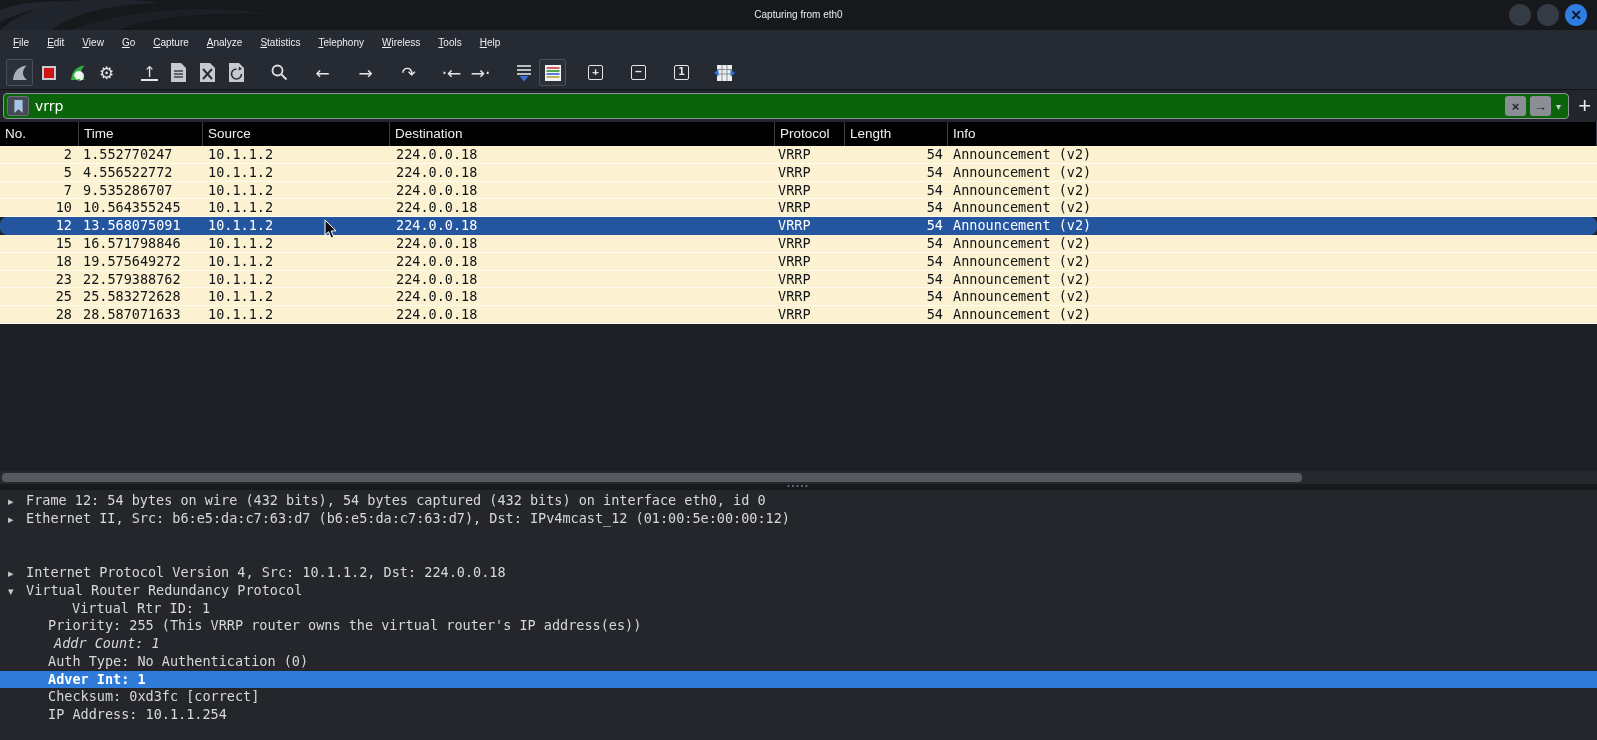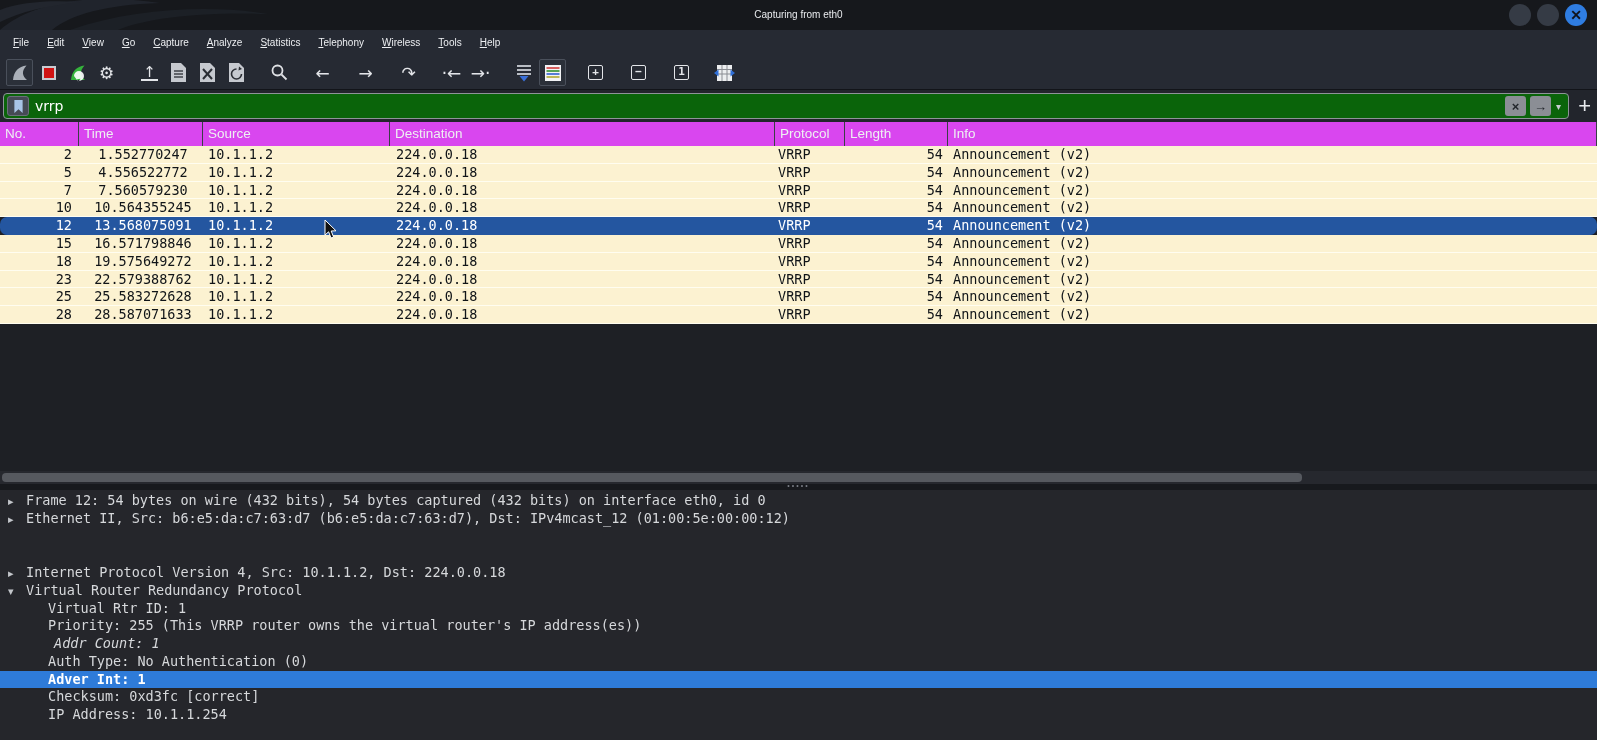--- a/index.html
+++ b/index.html
@@ -39,29 +39,29 @@
             display:flex; align-items:center; justify-content:center; margin-right:6px; }
   .filter-input { flex:1; background:transparent; border:none; outline:none; color:#ffffff;
                   font-size:14px; font-family:"DejaVu Sans", sans-serif; }
   .ff-btn { width:21px; height:20px; background:#8b8e95; border-radius:3px; color:#23262c;
             font-weight:bold; font-size:13px; display:flex; align-items:center; justify-content:center;
             margin-left:4px; }
   .ff-caret { color:#c9cdd4; font-size:10px; margin:0 4px 0 5px; font-family:"DejaVu Sans", sans-serif; }
   .add-btn { color:#e8eaee; font-size:22px; font-weight:400; margin-left:9px; line-height:26px; }
   .pkt-grid { display:grid; grid-template-columns:79px 124px 187px 385px 70px 103px 1fr; }
   .pkt-header { position:absolute; left:0; top:122px; width:1597px; height:24px;
-                background:#d946ef; color:#eef0f2; font-size:13.5px; }
+                background:#000000; color:#eef0f2; font-size:13.5px; }
   .pkt-header .hc { border-right:1px solid #3a3e46; line-height:24px; padding-left:5px; overflow:hidden; }
   .pkt-rows { position:absolute; left:0; top:146px; width:1597px; height:325px; background:#1e2025; }
   .prow { height:17.8px; background:#fcf2d1; color:#101418; font-family:"DejaVu Sans Mono", monospace;
           font-size:13.5px; line-height:16.8px; border-bottom:1px solid #fffdf0; }
   .prow.sel { background:#2456a0; color:#ffffff; border-bottom-color:#2456a0;border-radius:7px; }
   .prow .c { overflow:hidden; white-space:nowrap; }
   .c0 { text-align:right; padding-right:7px; }
-  .c1 { padding-left:4px;text-align:center; }  .c2 { padding-left:5px; }  .c3 { padding-left:6px; }
+  .c1 { padding-left:4px; }  .c2 { padding-left:5px; }  .c3 { padding-left:6px; }
   .c4 { padding-left:3px; }  .c5 { text-align:right; padding-right:5px; }  .c6 { padding-left:5px; }
   .hscroll { position:absolute; left:0; top:471px; width:1597px; height:13px; background:#26282e; }
   .hthumb { position:absolute; left:2px; top:2px; width:1300px; height:9px; border-radius:4px; background:#56595f; }
   .splitter { position:absolute; left:0; top:483px; width:1597px; height:7px; text-align:center;
               color:#787c84; font-size:7px; letter-spacing:2px; line-height:6px; }
   .details { position:absolute; left:0; top:490px; width:1597px; height:250px; background:#25262b;
              padding-top:2px; font-family:"DejaVu Sans Mono", monospace; font-size:13.5px; color:#d6d8db; }
   .d-line { height:17.7px; line-height:17.7px; white-space:nowrap; }
   .d-line.selected { background:#2e7bd9; color:#ffffff;font-weight:bold; }
   .d-arrow { display:inline-block; width:18px; color:#c3c6cb; font-family:"DejaVu Sans", sans-serif; font-size:11px; }
@@ -249,21 +249,21 @@
       <div class="c c0">5</div>
       <div class="c c1">4.556522772</div>
       <div class="c c2">10.1.1.2</div>
       <div class="c c3">224.0.0.18</div>
       <div class="c c4">VRRP</div>
       <div class="c c5">54</div>
       <div class="c c6">Announcement (v2)</div>
     </div>
     <div class="prow pkt-grid">
       <div class="c c0">7</div>
-      <div class="c c1">7.560579230</div>
+      <div class="c c1">9.535286707</div>
       <div class="c c2">10.1.1.2</div>
       <div class="c c3">224.0.0.18</div>
       <div class="c c4">VRRP</div>
       <div class="c c5">54</div>
       <div class="c c6">Announcement (v2)</div>
     </div>
     <div class="prow pkt-grid">
       <div class="c c0">10</div>
       <div class="c c1">10.564355245</div>
       <div class="c c2">10.1.1.2</div>
@@ -331,21 +331,21 @@
 <div class="hscroll">
   <div class="hthumb"></div>
 </div>
 <div class="splitter">•••••</div>
 
 <div class="details" id="details">
     <div class="d-line" style="padding-left: 8px;"><span class="d-arrow">▸</span><span>Frame 12: 54 bytes on wire (432 bits), 54 bytes captured (432 bits) on interface eth0, id 0</span></div>
     <div class="d-line" style="padding-left: 8px;"><span class="d-arrow">▸</span><span>Ethernet II, Src: b6:e5:da:c7:63:d7 (b6:e5:da:c7:63:d7), Dst: IPv4mcast_12 (01:00:5e:00:00:12)</span></div>
     <div class="d-line" style="padding-left: 8px; margin-top: 37px;"><span class="d-arrow">▸</span><span>Internet Protocol Version 4, Src: 10.1.1.2, Dst: 224.0.0.18</span></div>
     <div class="d-line" style="padding-left: 8px;"><span class="d-arrow">▾</span><span>Virtual Router Redundancy Protocol</span></div>
-    <div class="d-line" style="padding-left: 30px;"><span class="d-arrow"></span><span>Virtual Rtr ID: 1</span></div>
+    <div class="d-line" style="padding-left: 30px; margin-left: 24px;"><span class="d-arrow"></span><span>Virtual Rtr ID: 1</span></div>
     <div class="d-line" style="padding-left: 30px;"><span class="d-arrow"></span><span>Priority: 255 (This VRRP router owns the virtual router's IP address(es))</span></div>
     <div class="d-line" style="padding-left: 36px; font-style: italic;"><span class="d-arrow"></span><span>Addr Count: 1</span></div>
     <div class="d-line" style="padding-left: 30px;"><span class="d-arrow"></span><span>Auth Type: No Authentication (0)</span></div>
     <div class="d-line selected" style="padding-left: 30px;"><span class="d-arrow"></span><span>Adver Int: 1</span></div>
     <div class="d-line" style="padding-left: 30px;"><span class="d-arrow"></span><span>Checksum: 0xd3fc [correct]</span></div>
     <div class="d-line" style="padding-left: 30px;"><span class="d-arrow"></span><span>IP Address: 10.1.1.254</span></div>
   </div>
 
 <svg class="cursor" width="14" height="21" viewBox="0 0 14 21">
   <path d="M1 1 L1 16 L4.6 12.8 L7 19 L9.6 18 L7.2 12 L12 11.8 Z" fill="#111111" stroke="#ffffff" stroke-width="1"></path>

